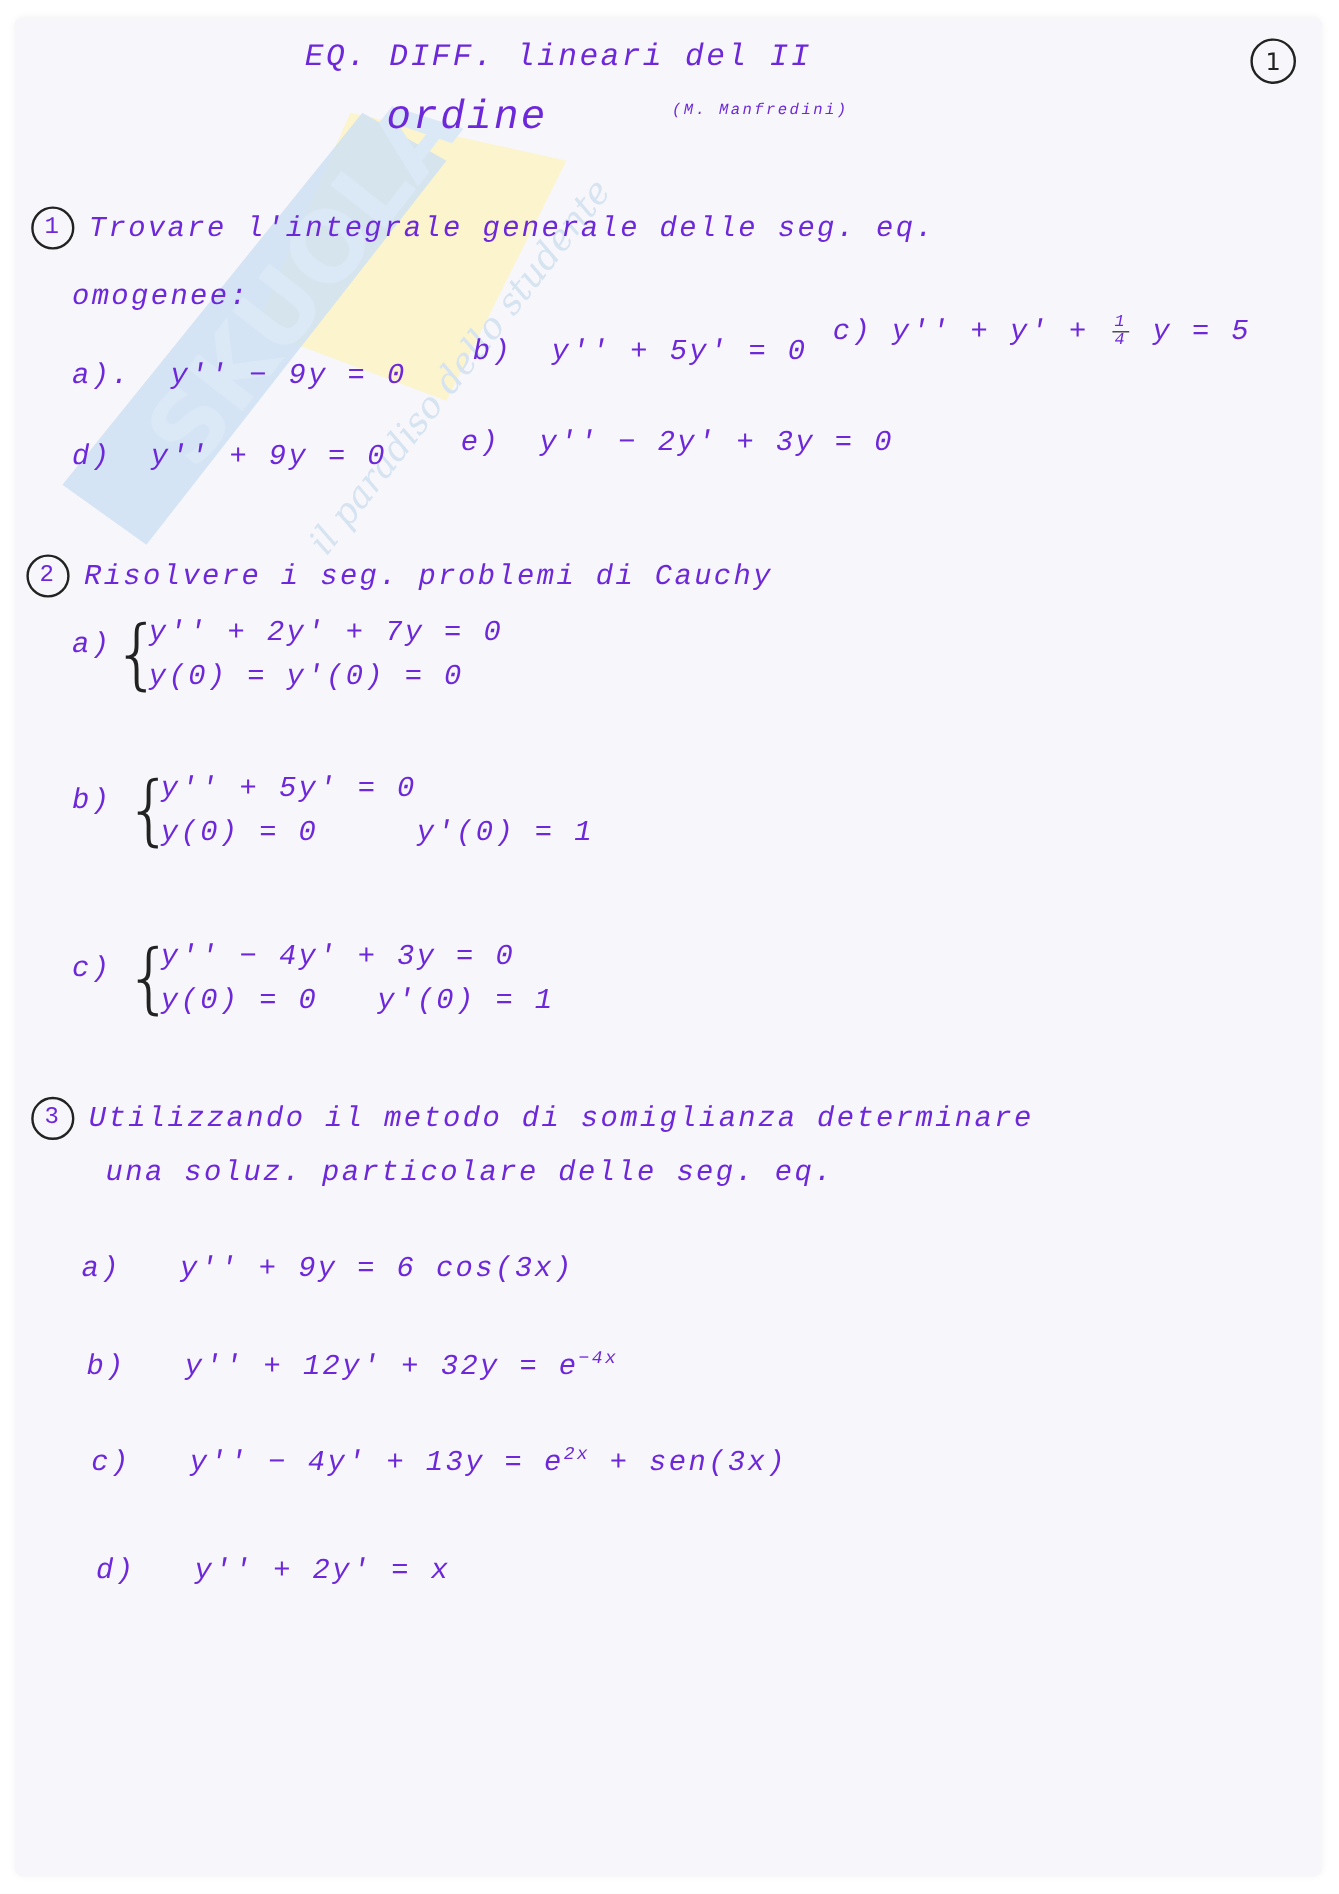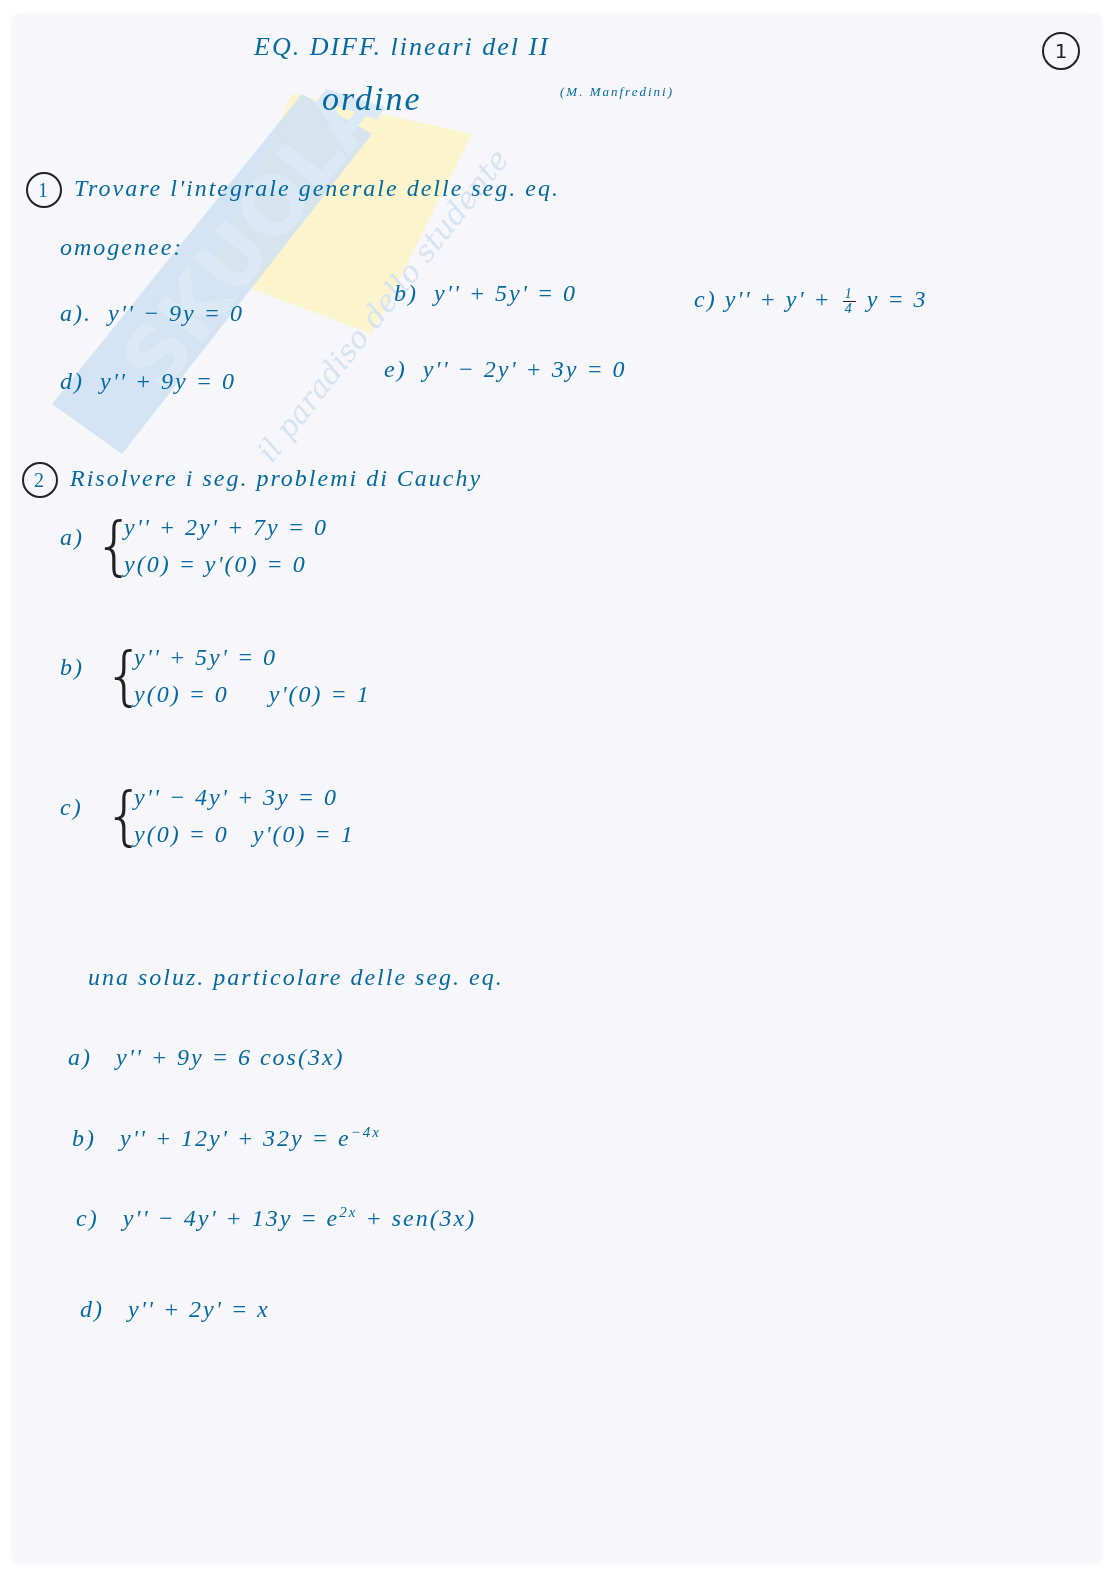--- a/index.html
+++ b/index.html
@@ -17,24 +17,24 @@
       border-radius: 8px;
       box-shadow: 0 0 6px rgba(0,0,0,0.04);
     }
     .watermark {
       position: absolute; left: 30px; top: 60px;
       width: 470px; height: 420px;
       pointer-events: none;
     }
     .hw {
       position: absolute;
-      font-family: Liberation Serif, serif;
+      font-family: Liberation Mono, monospace;
       font-size: 24px;
       letter-spacing: 2px;
-      color: #0369a1;
+      color: #6d28d9;
       white-space: nowrap;
       font-style: italic;
     }
     .circle-num {
       display: inline-block;
       width: 32px; height: 32px; line-height: 32px;
       border: 2px solid #222; border-radius: 50%;
       text-align: center; font-size: 20px; font-style: normal;
       margin-right: 12px; vertical-align: middle;
     }
@@ -79,25 +79,25 @@
     <span class="circle-num">1</span><span>Trovare l'integrale generale delle seg. eq.</span>
   </div>
   <div class="hw" style="left:48px; top:220px;">omogenee:</div>
 
   <div class="hw" style="left:48px; top:274px;margin-top:12px;">
     <span>a).</span>&nbsp; <span>y'' − 9y = 0</span>
   </div>
   <div class="hw" style="left:382px; top:266px;">
     <span>b)</span>&nbsp; <span>y'' + 5y' = 0</span>
   </div>
-  <div class="hw" style="left:682px; top:248px;margin-top:24px;">
+  <div class="hw" style="left:682px; top:248px;">
     <span>c)</span>
     <span>y'' + y' +</span>
     <span class="frac"><span class="num">1</span><span>4</span></span>
-    <span>y = 3</span>
+    <span>y = 5</span>
   </div>
   <div class="hw" style="left:48px; top:354px;">
     <span>d)</span>&nbsp; <span>y'' + 9y = 0</span>
   </div>
   <div class="hw" style="left:372px; top:342px;">
     <span>e)</span>&nbsp; <span>y'' − 2y' + 3y = 0</span>
   </div>
 
   <div class="hw" style="left:10px; top:448px;">
     <span class="circle-num">2</span><span>Risolvere i seg. problemi di Cauchy</span>
@@ -129,20 +129,23 @@
     <span class="hw" style="position:absolute; left:0; top:10px;">c)</span>
     <div style="position:absolute; left:44px; top:0;">
       <span class="brace">{</span>
       <div class="sys-lines">
         <span class="hw">y'' − 4y' + 3y = 0</span>
         <span class="hw" style="white-space:pre;">y(0) = 0   y'(0) = 1</span>
       </div>
     </div>
   </div>
 
+  <div class="hw" style="left:14px; top:900px;">
+    <span class="circle-num">3</span><span>Utilizzando il metodo di somiglianza determinare</span>
+  </div>
   <div class="hw" style="left:76px; top:950px;">una soluz. particolare delle seg. eq.</div>
 
   <div class="hw" style="left:56px; top:1030px;">
     <span>a)</span>&nbsp;&nbsp;
     <span>y'' + 9y  =</span>
     <span>6 cos(3x)</span>
   </div>
   <div class="hw" style="left:60px; top:1110px;">
     <span>b)</span>&nbsp;&nbsp;
     <span>y'' + 12y' + 32y  =</span>

